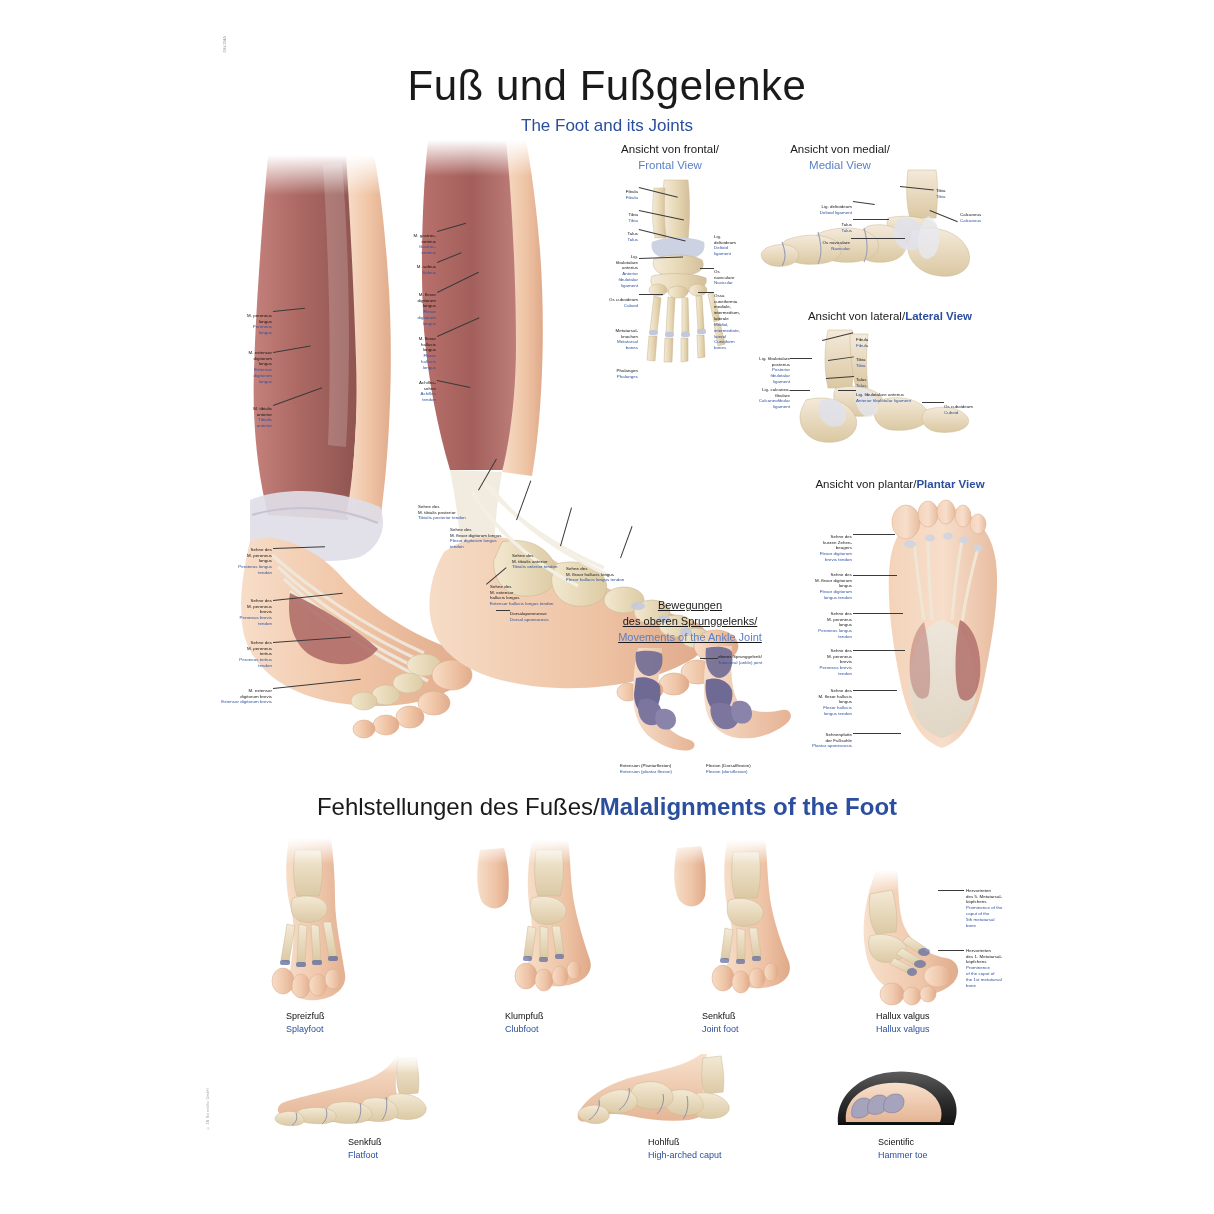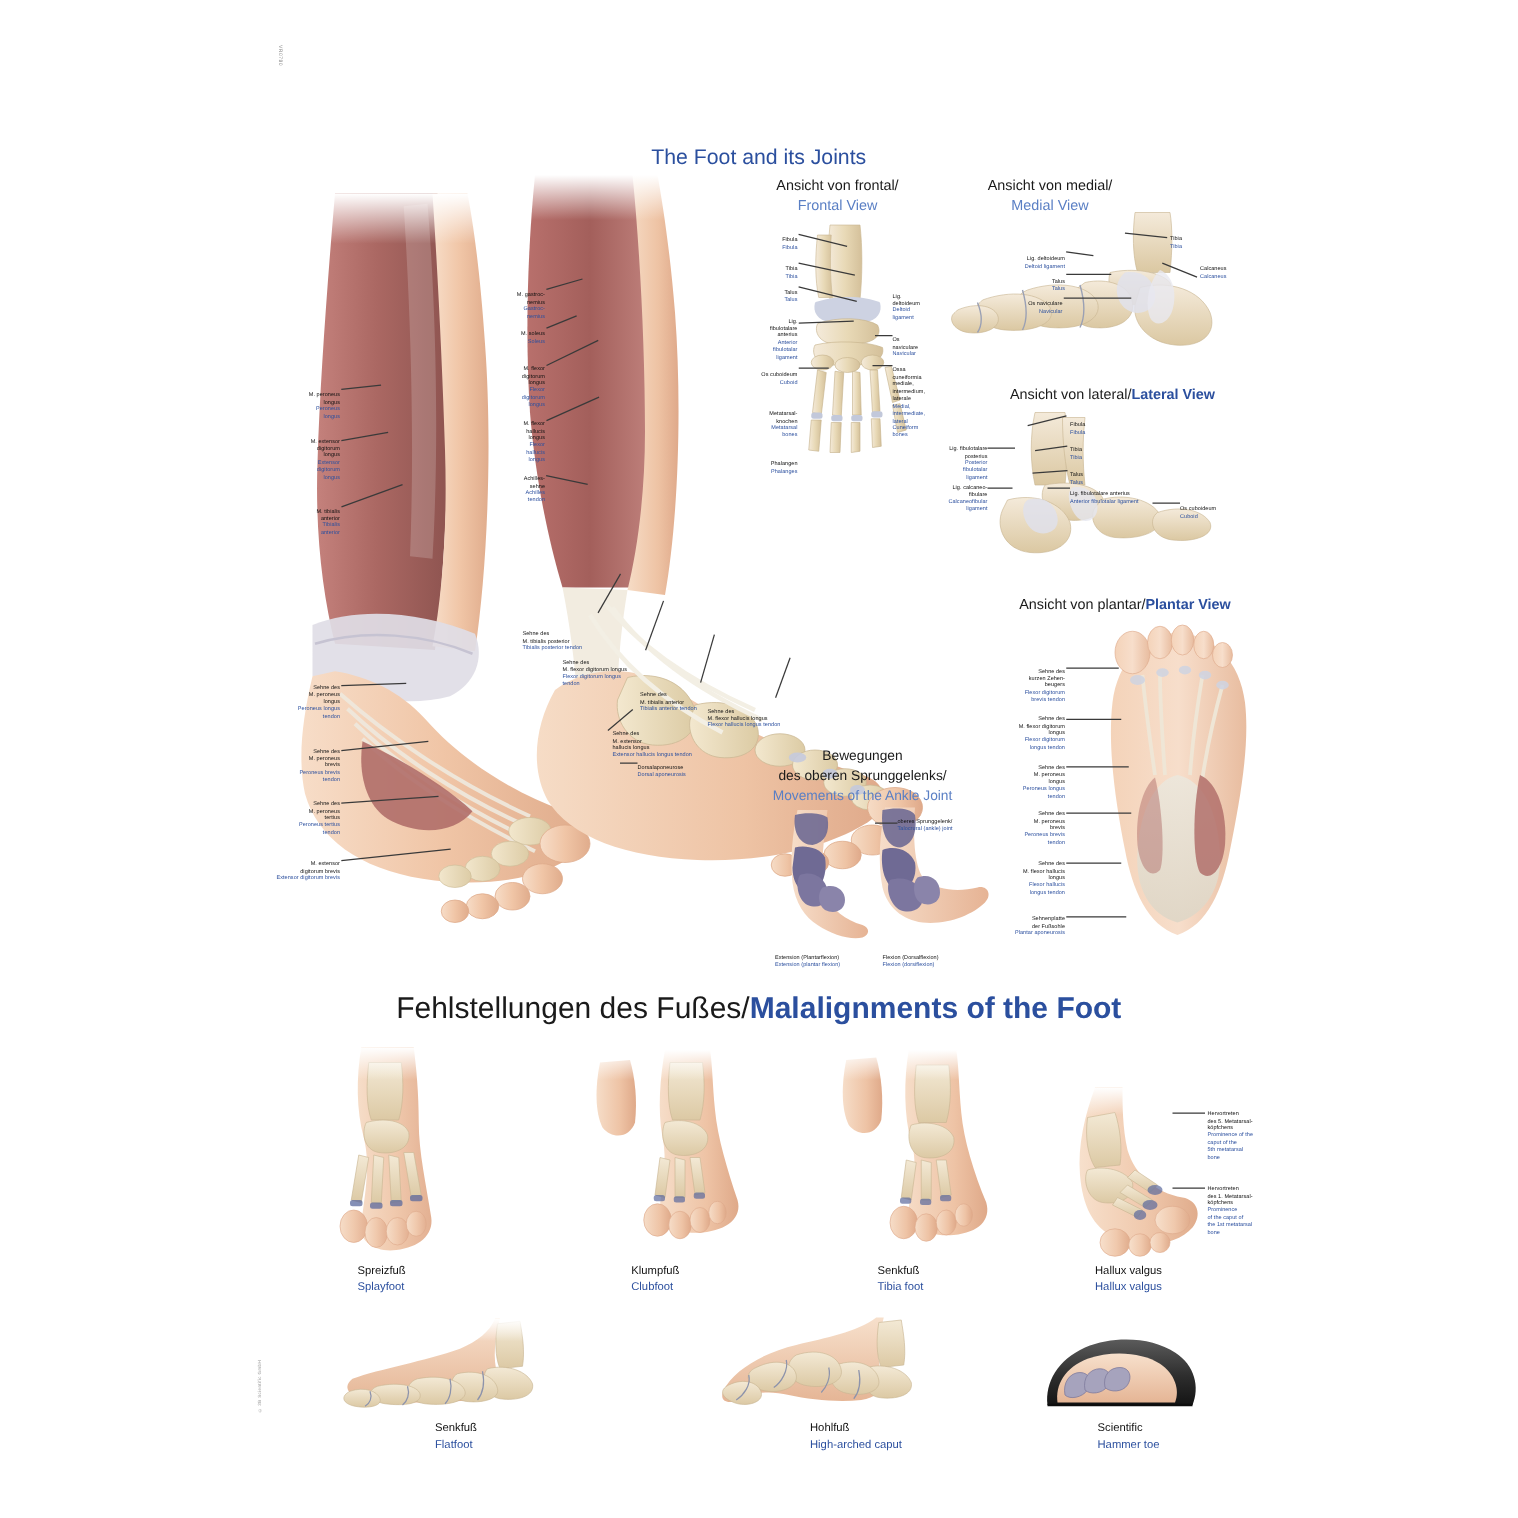--- a/index.html
+++ b/index.html
@@ -65,20 +65,21 @@
   svg{display:block;overflow:visible;}
 </style>
 </head>
 <body>
 
 <div class="poster">
 
   <div class="corner-code">VR0780</div>
   <div class="copyright">© 3B Scientific GmbH</div>
 
+  <div class="main-title">Fuß und Fußgelenke</div>
   <div class="sub-title">The Foot and its Joints</div>
 
   <div class="art" style="left:228px;top:155px;">
     <svg width="250" height="610" viewBox="0 0 250 610">
       <defs>
         <linearGradient id="sk1" x1="0" y1="0" x2="1" y2="0">
           <stop offset="0" stop-color="#f7ddc8"></stop>
             <stop offset=".5" stop-color="#f0c5a6"></stop>
             <stop offset="1" stop-color="#e0ac8c"></stop>
         </linearGradient>
@@ -540,21 +541,21 @@
 der Fußsohle</span>
     <span class="en">Plantar aponeurosis</span>
   </div>
   <div class="ln" style="left:853px;top:534px;width:42px;"></div>
   <div class="ln" style="left:853px;top:575px;width:44px;"></div>
   <div class="ln" style="left:853px;top:613px;width:50px;"></div>
   <div class="ln" style="left:853px;top:650px;width:52px;"></div>
   <div class="ln" style="left:853px;top:690px;width:44px;"></div>
   <div class="ln" style="left:853px;top:733px;width:48px;"></div>
 
-  <div class="movement-title" style="left:570px;top:598px;width:240px;">
+  <div class="movement-title" style="left:570px;top:598px;width:240px;text-decoration:underline;">
     <div>Bewegungen</div>
     <div>des oberen Sprunggelenks/</div>
     <div class="en">Movements of the Ankle Joint</div>
   </div>
 
   <div class="art" style="left:610px;top:648px;">
     <svg width="90" height="110" viewBox="0 0 90 110">
       <defs>
         <linearGradient id="skm" x1="0" y1="0" x2="1" y2="0">
           <stop offset="0" stop-color="#f6ddc9"></stop>
@@ -862,21 +863,21 @@
         <ellipse cx="58" cy="138" rx="11" ry="13"></ellipse>
         <ellipse cx="76" cy="142" rx="9" ry="11"></ellipse>
         <ellipse cx="92" cy="138" rx="8" ry="10"></ellipse>
         <ellipse cx="106" cy="132" rx="7" ry="9"></ellipse>
       </g>
       <rect x="0" y="0" width="130" height="24" fill="url(#fdvg)"></rect>
     </svg>
   </div>
   <div class="cap" style="left:702px;top:1010px;">
     <span>Senkfuß</span>
-    <span class="en">Tibia foot</span>
+    <span class="en">Joint foot</span>
   </div>
 
   <div class="art" style="left:840px;top:870px;">
     <svg width="130" height="140" viewBox="0 0 130 140">
       <defs>
         <linearGradient id="skhv" x1="0" y1="0" x2="1" y2="0">
           <stop offset="0" stop-color="#f7e0cc"></stop>
             <stop offset=".55" stop-color="#f0c9ad"></stop>
             <stop offset="1" stop-color="#e0ac8c"></stop>
         </linearGradient>

